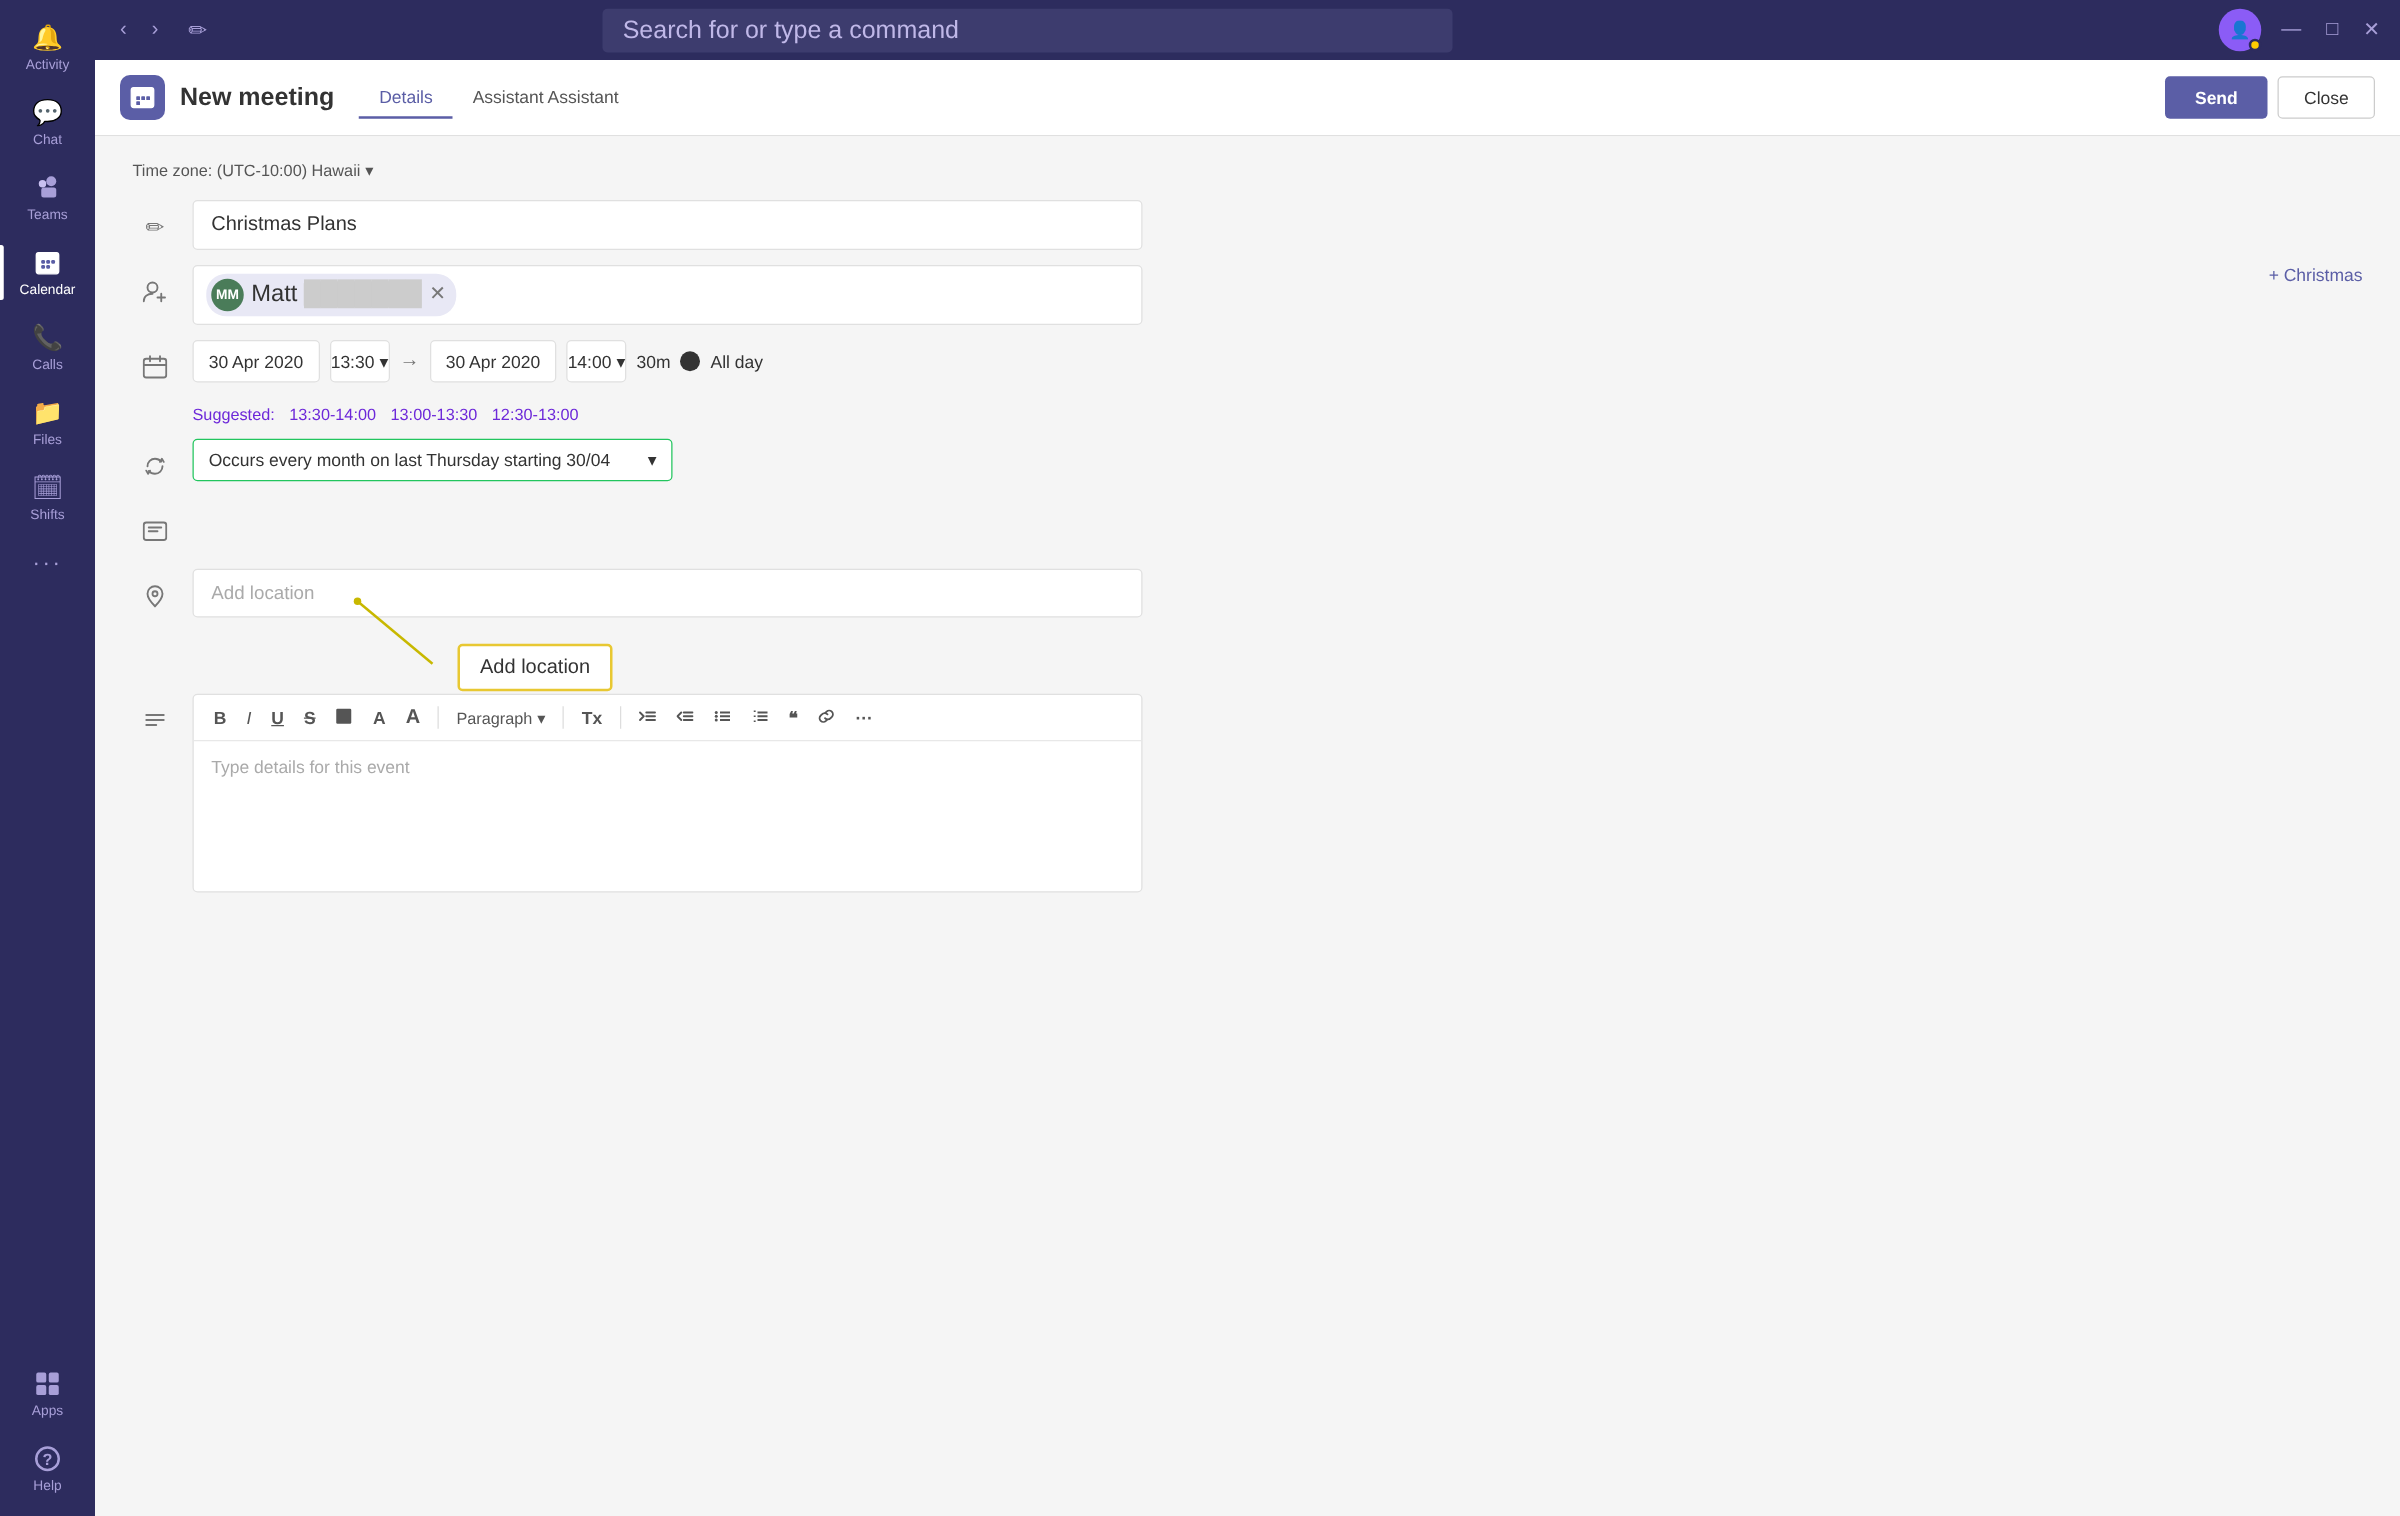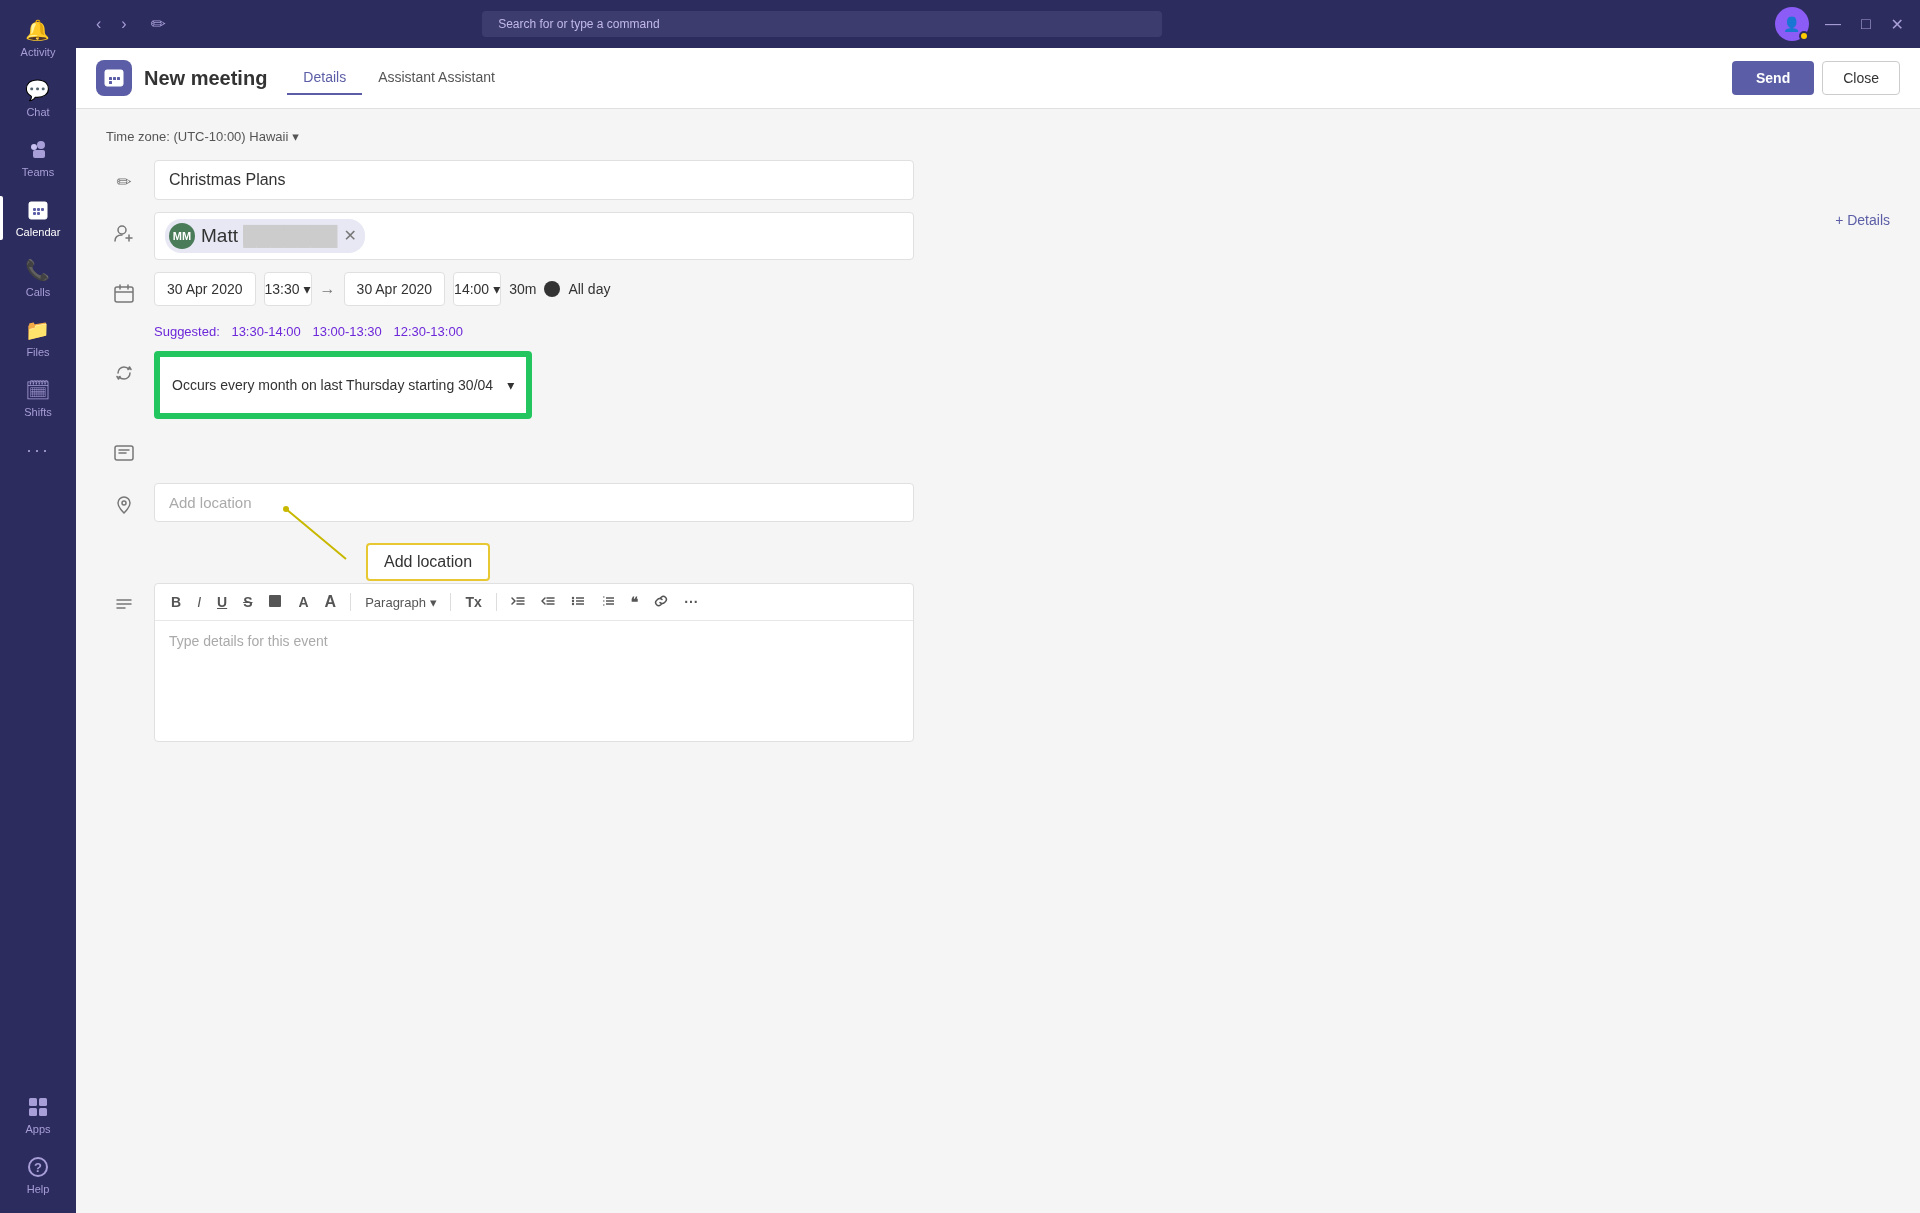--- a/index.html
+++ b/index.html
@@ -114,21 +114,21 @@
     .search-bar {
       flex: 1;
       max-width: 680px;
       margin: 0 auto;
       background: #3d3c6e;
       border-radius: 4px;
       display: flex;
       align-items: center;
       padding: 6px 16px;
       color: #c0b8e8;
-      font-size: 12px;
+      font-size: 20px;
       text-align: center;
     }
     .topbar-actions {
       display: flex;
       align-items: center;
       gap: 12px;
       margin-left: auto;
     }
     .topbar-action-btn {
       background: none;
@@ -371,28 +371,28 @@
       margin-left: 48px;
       margin-bottom: 12px;
       font-size: 13px;
       color: #555;
     }
     .suggested-times span { color: #6d28d9; cursor: pointer; margin-right: 8px; }
 
     
     .recurrence-select {
       background: #fff;
-      border: 6px solid #22c55e;
-      border-radius: 4px;
-      padding: 20px 12px;
+      border: 1px solid #22c55e;
+      border-radius: 4px;
+      padding: 8px 12px;
       font-size: 14px;
       color: #333;
       display: flex;
       align-items: center;
-      gap: 6px;
+      gap: 22px;
       cursor: pointer;
       max-width: 400px;
     }
 
     
     .location-row-wrapper {
       position: relative;
     }
     .form-input.location {
       color: #aaa;
@@ -618,21 +618,21 @@
               <path d="M15 11v6M12 14h6" stroke="#777" stroke-width="1.5" stroke-linecap="round"></path>
             </svg>
           </div>
           <div class="attendee-row">
             <div class="attendee-chip">
               <div class="attendee-avatar">MM</div>
               <span class="attendee-name">Matt <span style="background:#ccc;color:#ccc;border-radius:2px;">███████</span></span>
               <span class="attendee-remove">✕</span>
             </div>
           </div>
-          <span class="optional-btn">+ Details</span>
+          <span class="optional-btn">+ Christmas</span>
         </div>
 
         <div class="form-row">
           <div class="form-row-icon">
             <svg width="20" height="20" viewBox="0 0 20 20" fill="none">
               <rect x="1" y="3" width="18" height="15" rx="2" stroke="#777" stroke-width="1.5"></rect>
               <path d="M1 8h18" stroke="#777" stroke-width="1.5"></path>
               <path d="M6 1v4M14 1v4" stroke="#777" stroke-width="1.5" stroke-linecap="round"></path>
             </svg>
           </div>

